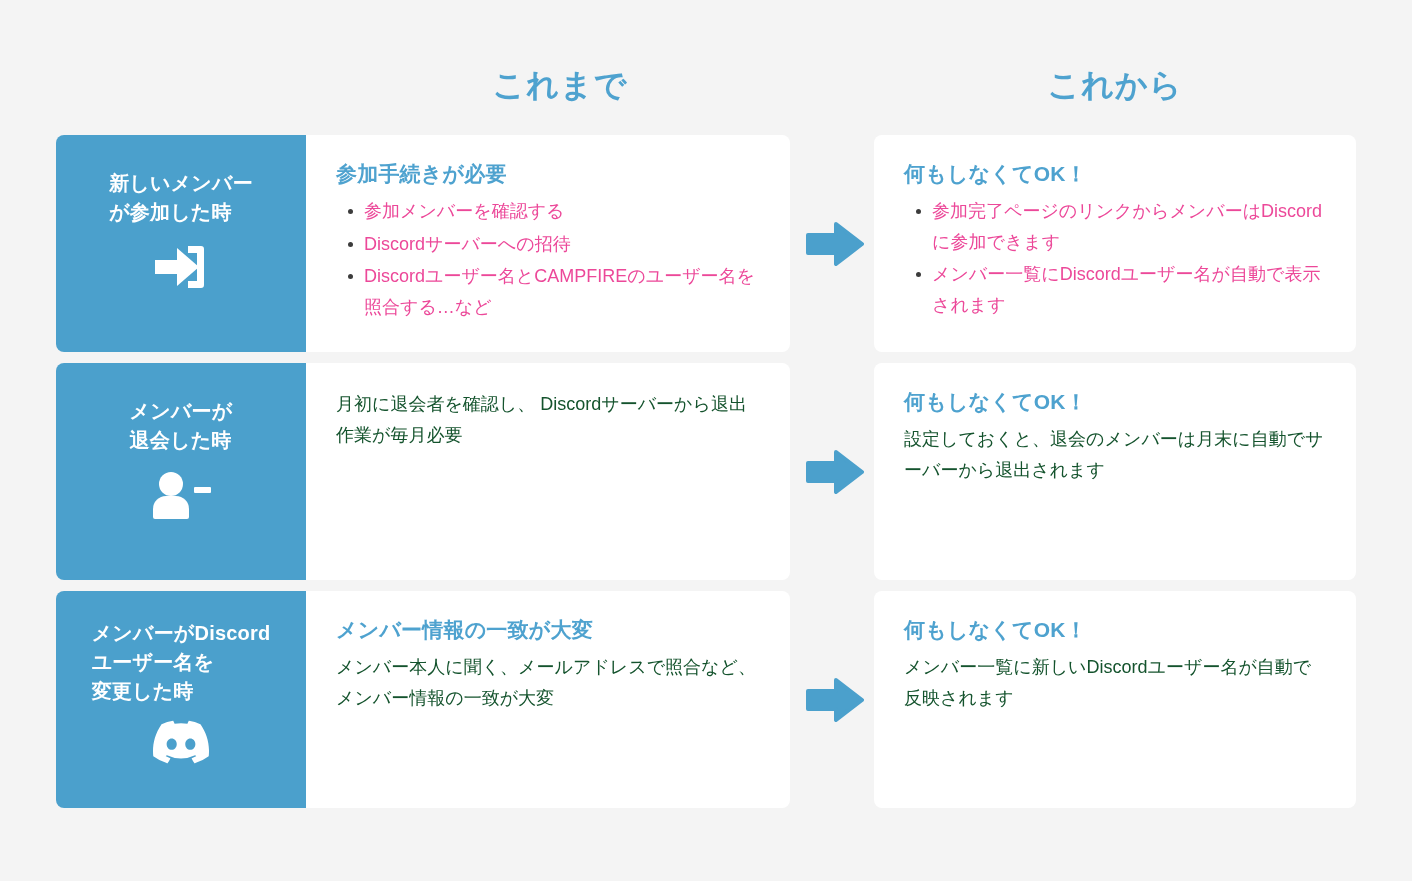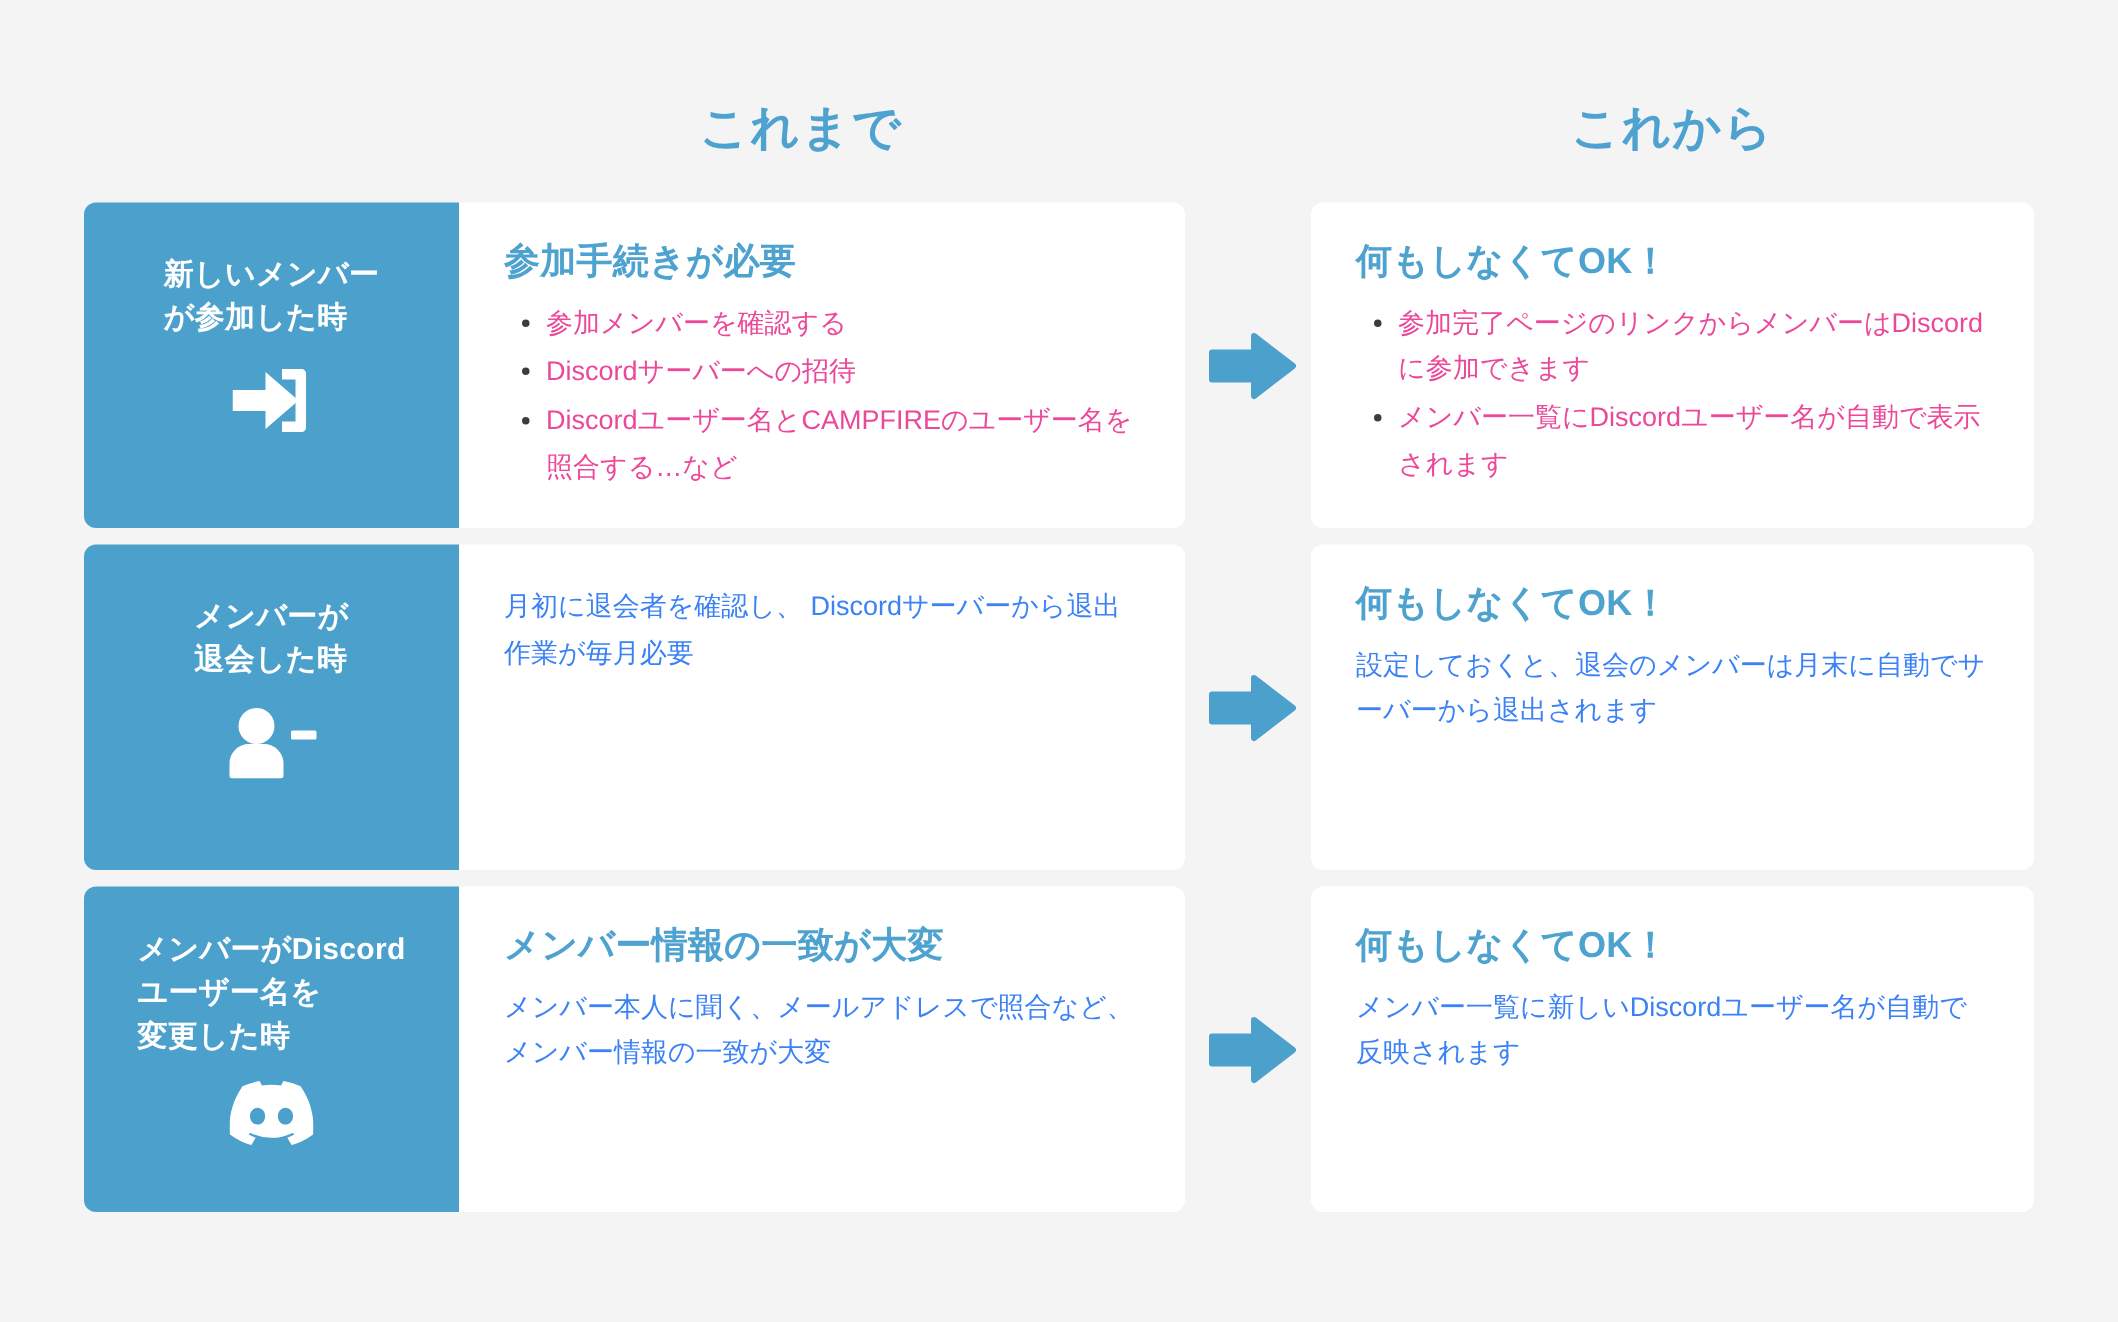--- a/index.html
+++ b/index.html
@@ -30,21 +30,21 @@
     height: 58px;
   }
   .col-header {
     position: absolute;
     font-size: 32px;
     font-weight: bold;
     color: #4ea2cf;
     letter-spacing: 1px;
     white-space: nowrap;
   }
-  .col-header.before { left: 292px; width: 484px; text-align: center; }
+  .col-header.before { left: 318px; width: 484px; text-align: center; }
   .col-header.after  { left: 874px; width: 482px; text-align: center; }
 
   
   .rows {
     position: absolute;
     top: 135px;
     left: 0;
     width: 1412px;
   }
   .row {
@@ -104,31 +104,31 @@
     left: 306px;
     width: 484px;
     border-radius: 0 8px 8px 0;
   }
   .card.after {
     left: 874px;
     width: 482px;
     border-radius: 8px;
   }
   .card-title {
-    font-size: 24px;
+    font-size: 21px;
     font-weight: bold;
     color: #4ea2cf;
     margin: 0 0 10px 0;
     line-height: 1.2;
     letter-spacing: 0.2px;
   }
   .card-body {
     font-size: 18px;
     line-height: 1.7;
-    color: #3b82f6;
+    color: #14532d;
     margin: 0;
   }
   ul.card-list {
     margin: 0;
     padding: 0 0 0 28px;
     list-style: none;
   }
   ul.card-list li {
     position: relative;
     font-size: 18px;

